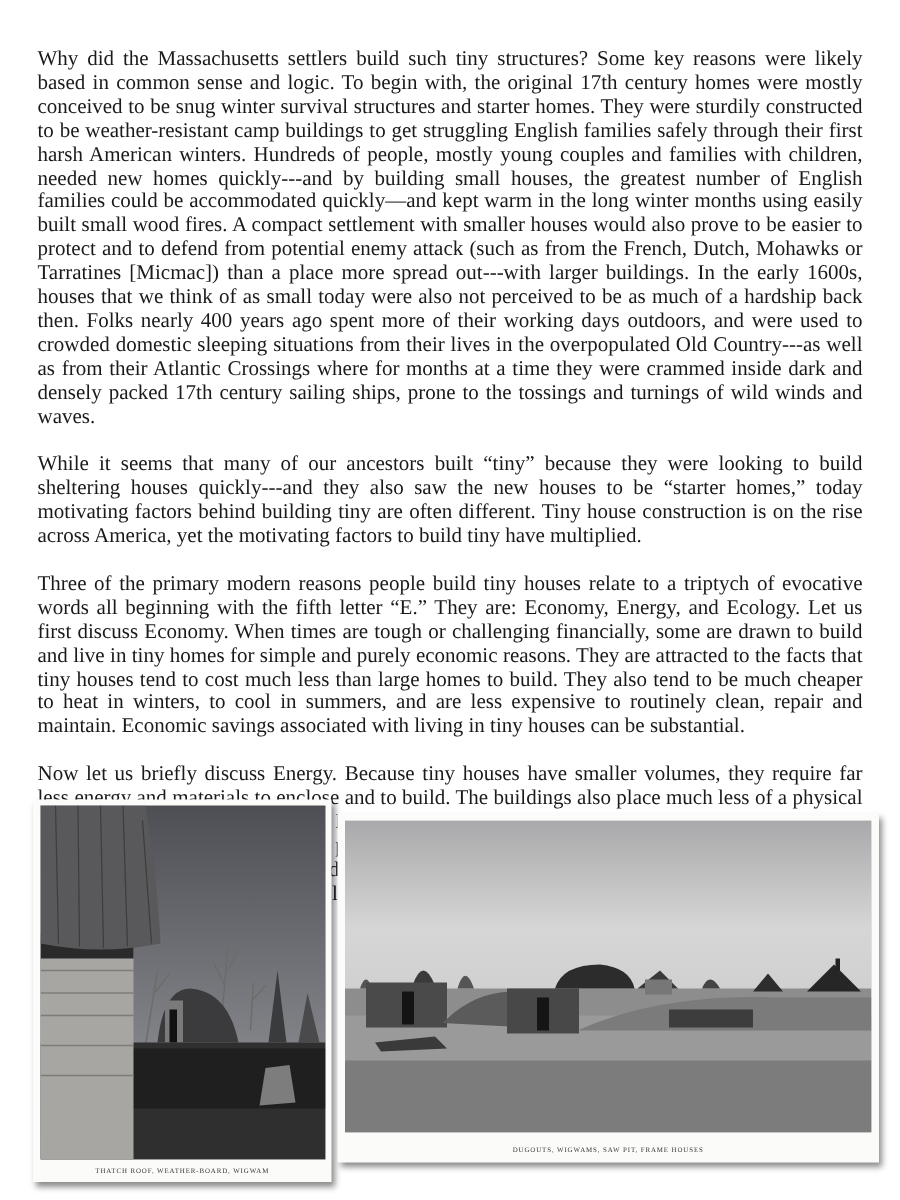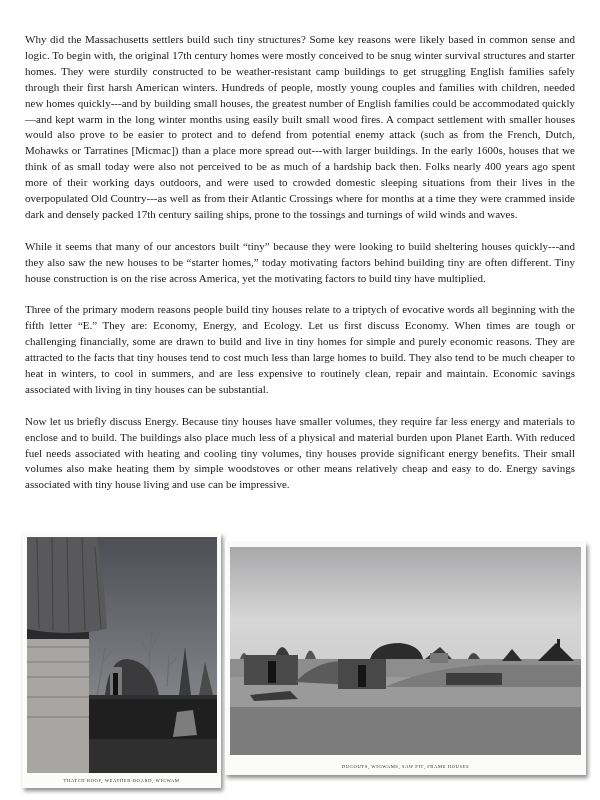--- a/index.html
+++ b/index.html
@@ -2,21 +2,21 @@
 <html><head>
 <meta charset="utf-8">
 <style>
   html, body { margin: 0; padding: 0; }
   body {
     width: 600px; height: 800px; background: #ffffff; position: relative; overflow: hidden;
     font-family: "Liberation Serif", serif; color: #1a1a1a;
   }
   .text {
     position: absolute; left: 25px; top: 32px; width: 550px;
-    font-size: 11px; line-height: 15.9px; text-align: justify;
+    font-size: 14px; line-height: 15.9px; text-align: justify;
   }
   .text p { margin: 0 0 15.9px 0; }
   .card {
     position: absolute; background: #fbfbfa;
     box-shadow: 2px 3px 4px rgba(0,0,0,0.45);
   }
   .card-left { left: 22px; top: 533px; width: 199px; height: 255px; }
   .card-right { left: 225px; top: 542px; width: 361px; height: 233px; }
   .photo { position: absolute; overflow: hidden; }
   .card-left .photo { left: 5px; top: 4px; width: 190px; height: 236px; background: #6a6a6e; }

